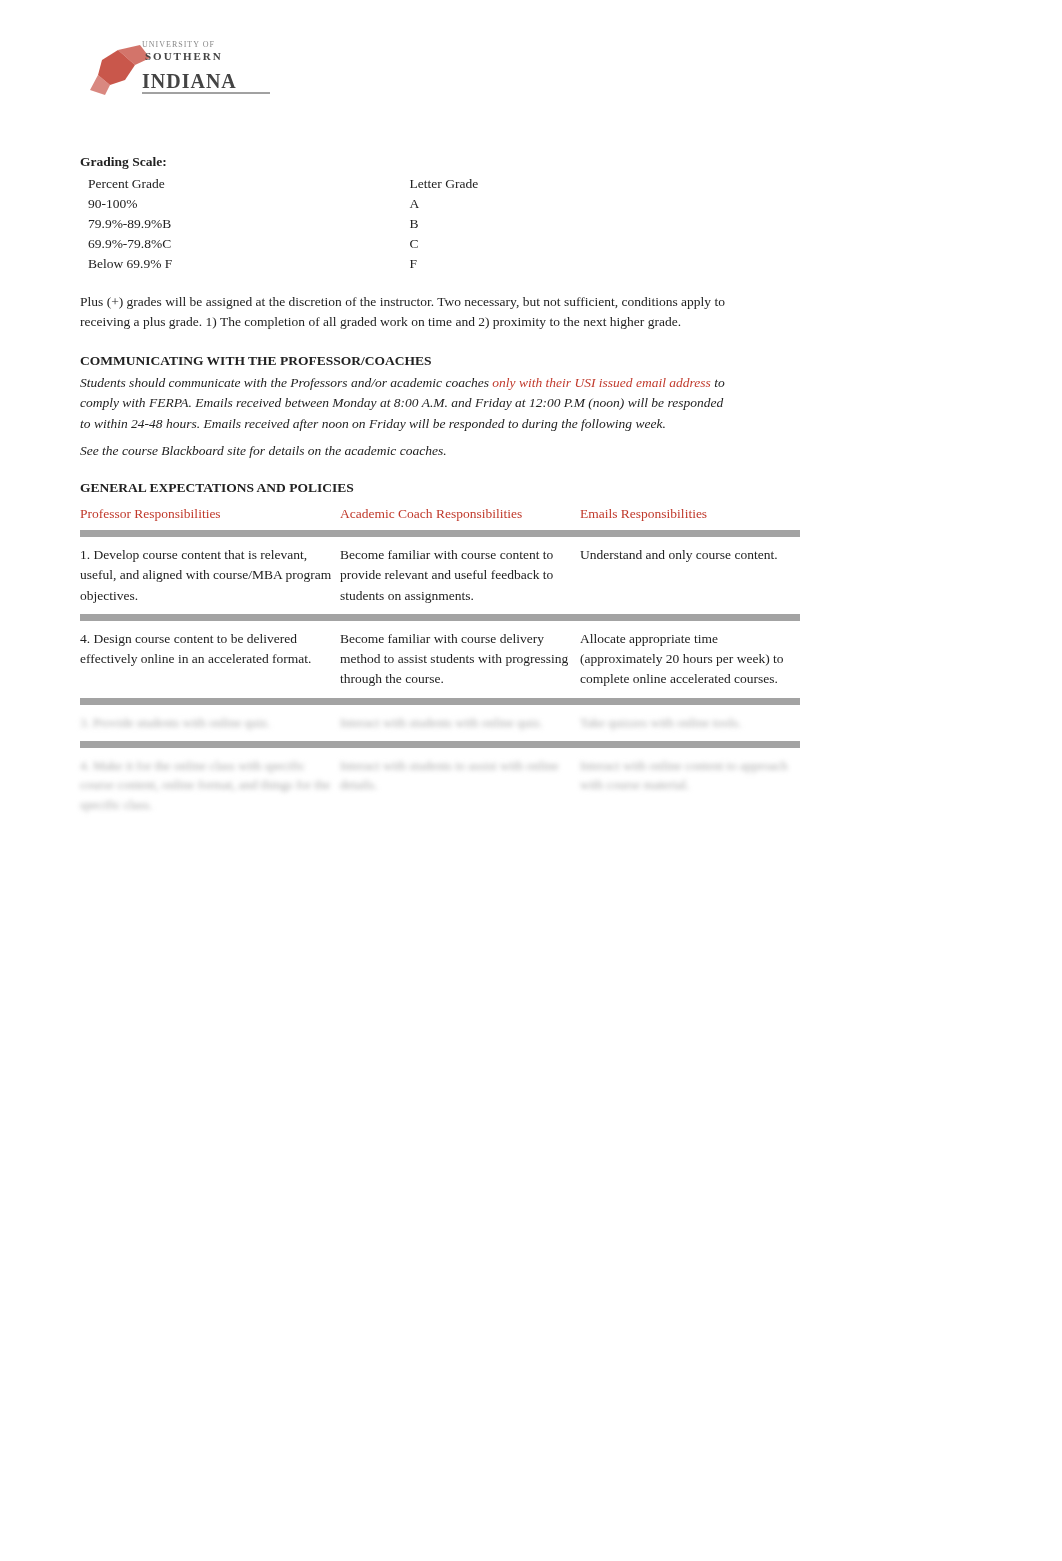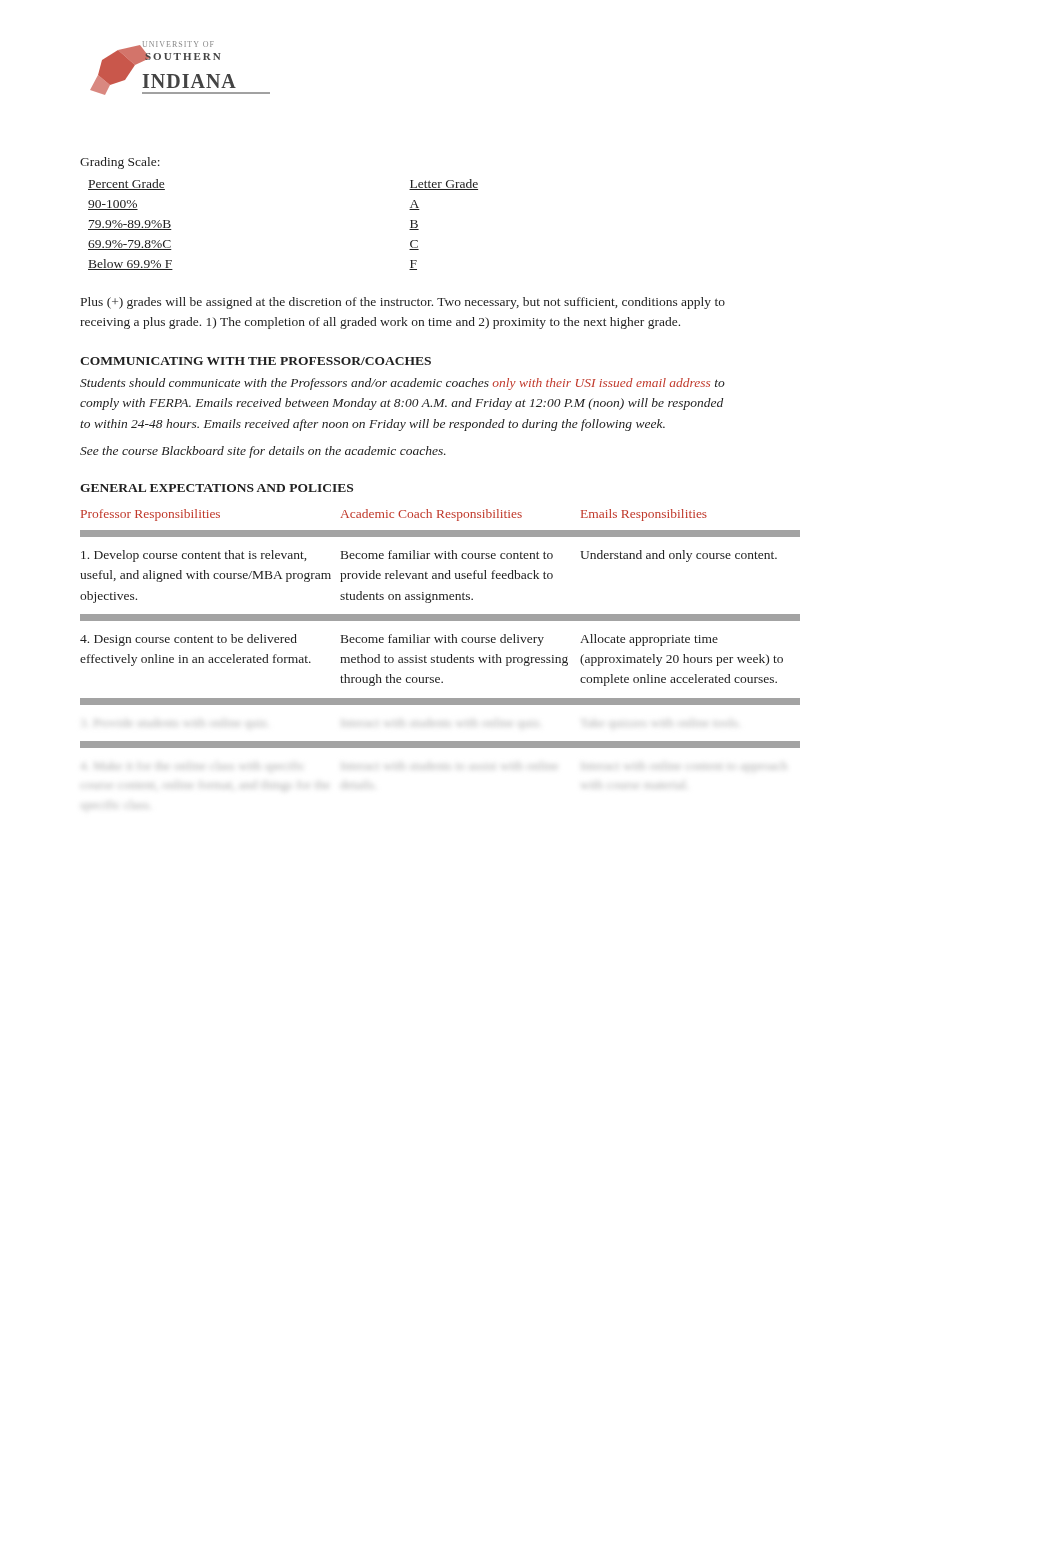--- a/index.html
+++ b/index.html
@@ -16,28 +16,27 @@
       margin-bottom: 30px;
     }
     .logo-svg {
       width: 200px;
       height: 90px;
     }
     .grading-section {
       margin-bottom: 18px;
     }
     .grading-title {
-      font-weight: normal;
+      font-weight: bold;
       margin-bottom: 4px;
     }
     .grading-table {
       width: 620px;
       border-collapse: collapse;
       font-size: 13.5px;
-      text-decoration: underline;
     }
     .grading-table td {
       padding: 2px 8px;
       vertical-align: top;
     }
     .grading-table .col-letter {
       padding-left: 120px;
     }
     .plus-grades {
       margin-top: 14px;

